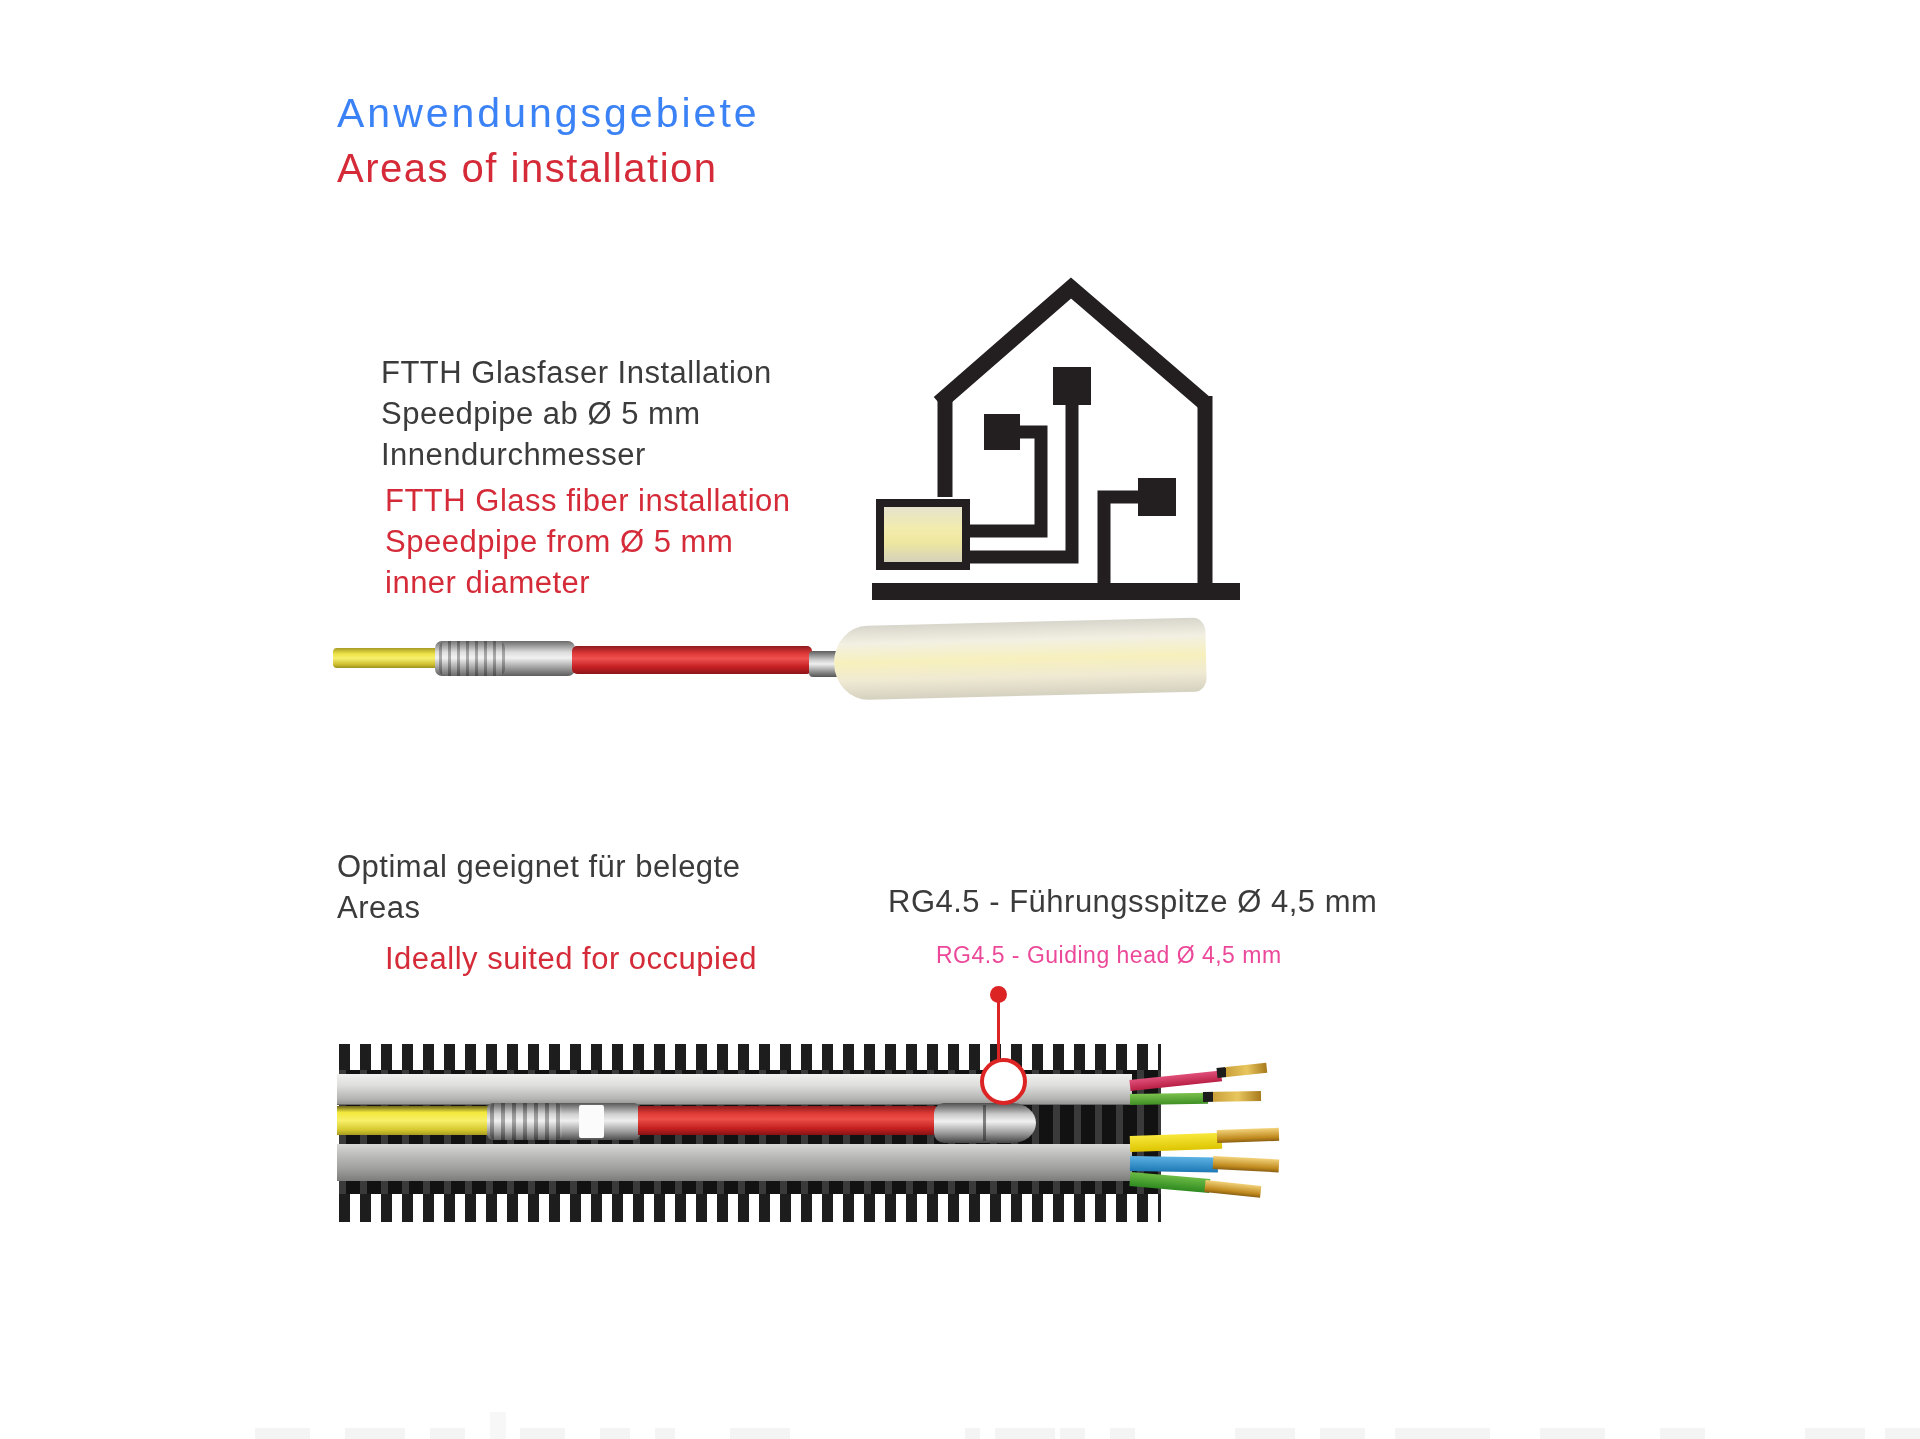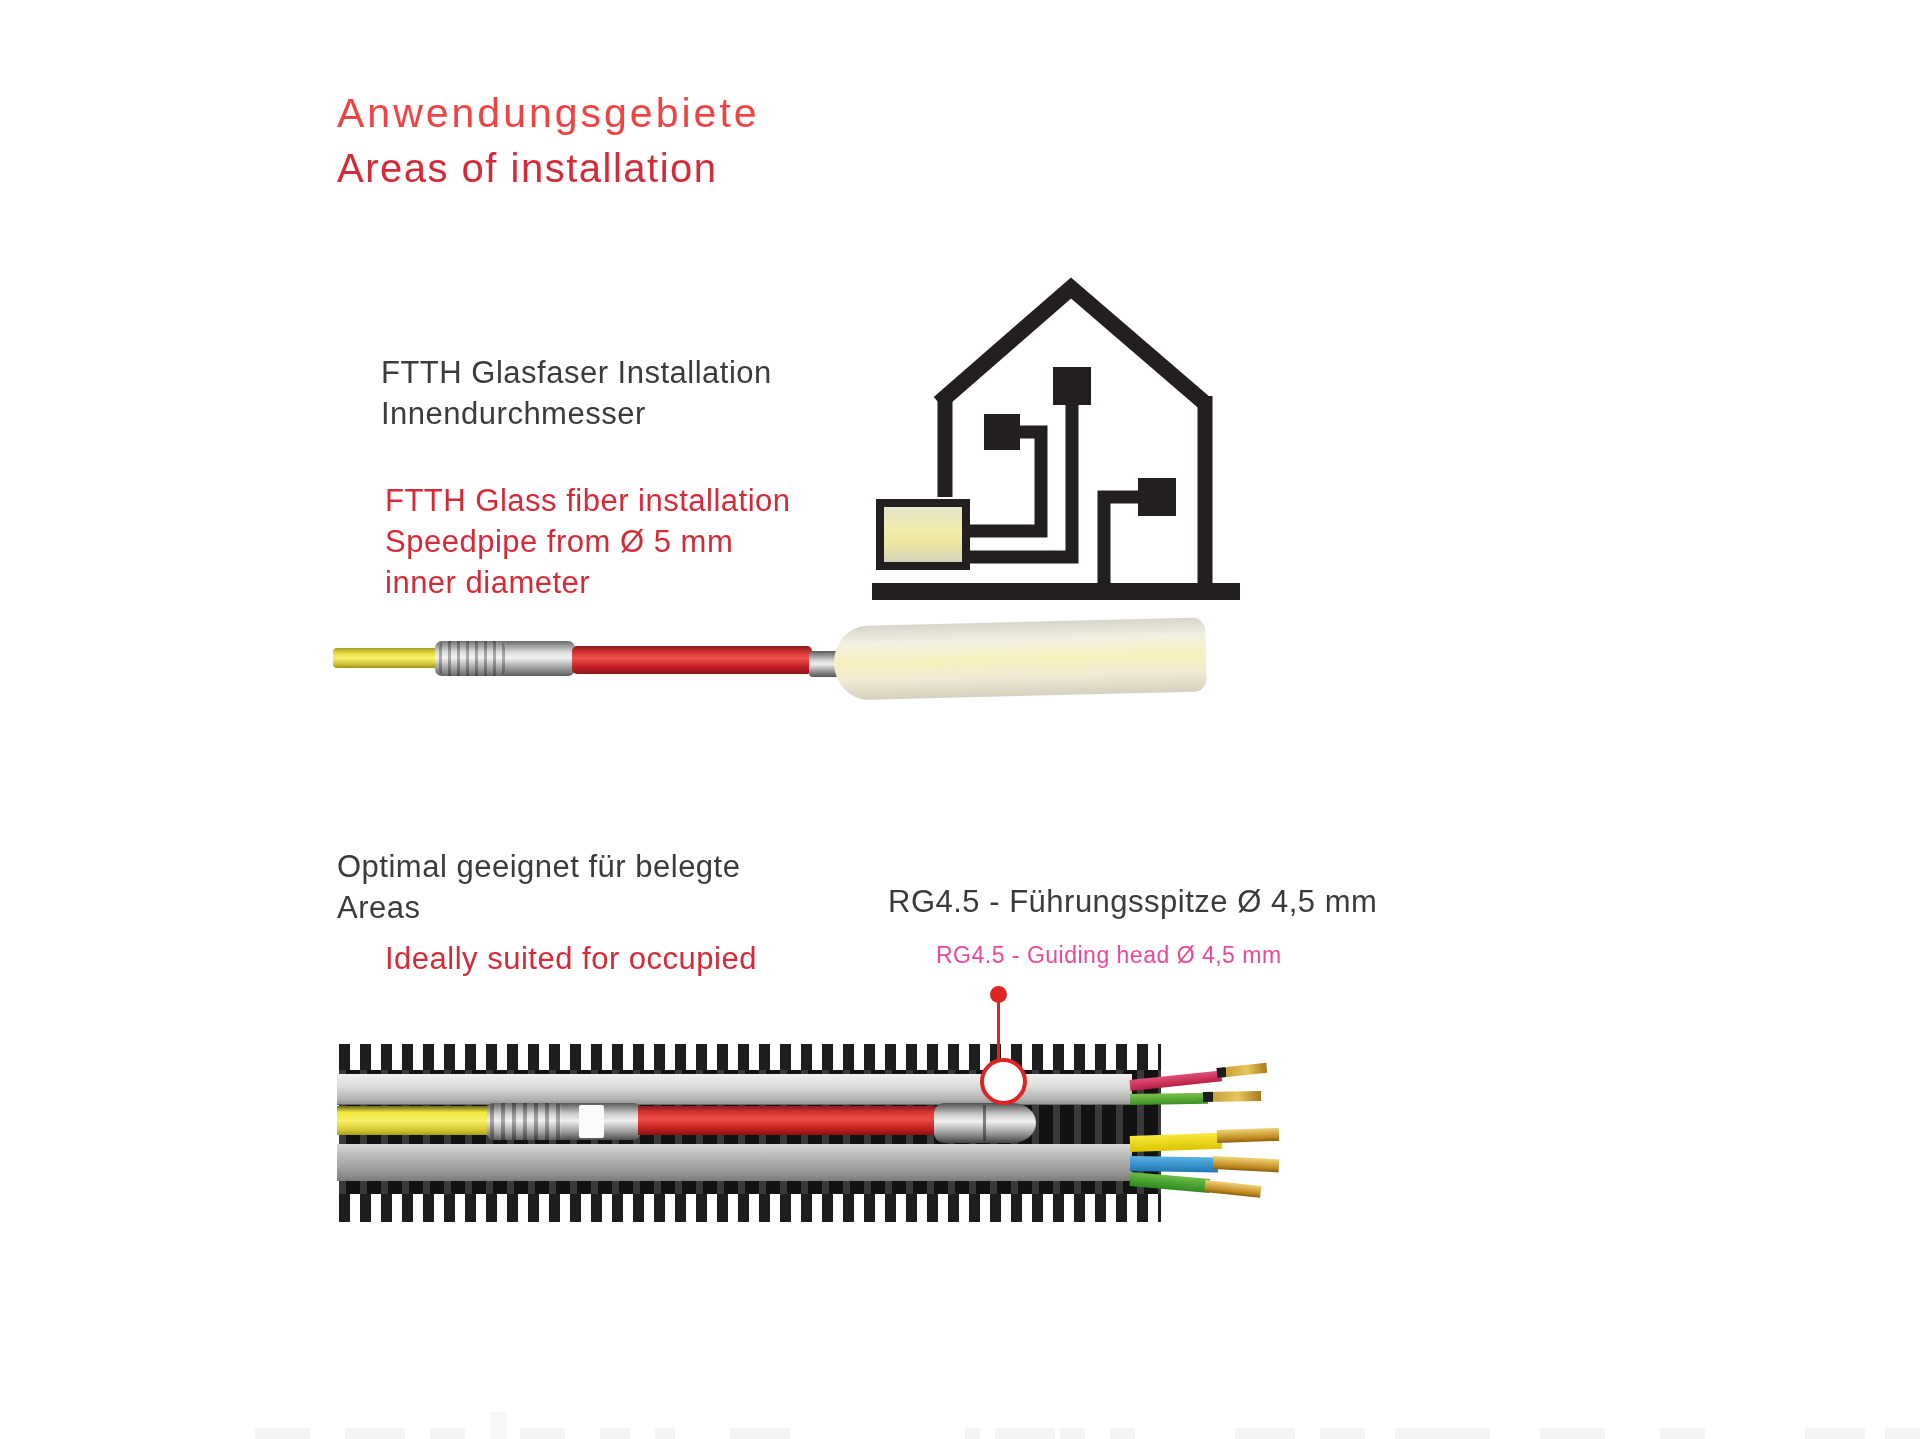--- a/index.html
+++ b/index.html
@@ -2,21 +2,21 @@
 <html><head>
 <meta charset="utf-8">
 <style>
   html,body{margin:0;padding:0;background:#fff;}
   .page{
     position:relative;width:1920px;height:1439px;background:#ffffff;overflow:hidden;
     font-family:"Liberation Sans","DejaVu Sans",sans-serif;color:#3b3b3b;
   }
   .abs{position:absolute;}
   
-  .title{left:337px;top:90px;font-size:41px;letter-spacing:3px;color:#ef4444;}
+  .title{left:337px;top:90px;font-size:41px;letter-spacing:3px;color:#3b82f6;}
   .subtitle{left:337px;top:146px;font-size:40px;letter-spacing:1.5px;color:#d52b39;}
   .tblock{font-size:31px;line-height:41px;letter-spacing:.5px;}
   .tblock div{white-space:nowrap;}
   .dark{color:#3b3b3b;}
   .red{color:#d52b39;margin-left:48px;}
   .ftth-de{left:337px;top:352px;margin-left:44px;}
   .ftth-en{left:337px;top:480px;}
   .occ-de{left:337px;top:846px;}
   .occ-en{left:337px;top:938px;}
   .callout-de{left:888px;top:884px;font-size:31px;letter-spacing:.5px;white-space:nowrap;}
@@ -116,20 +116,21 @@
     </g>
     <rect x="872" y="583" width="368" height="17" fill="#231f20"></rect>
     <rect x="1053" y="367" width="38" height="38" fill="#231f20"></rect>
     <rect x="984" y="414" width="36" height="36" fill="#231f20"></rect>
     <rect x="1138" y="478" width="38" height="38" fill="#231f20"></rect>
     <rect x="880" y="503" width="86" height="63" fill="url(#boxgrad)" stroke="#231f20" stroke-width="8"></rect>
   </svg>
 
   <div class="abs tblock dark ftth-de">
     <div>FTTH Glasfaser Installation</div>
+    <div>Speedpipe ab Ø 5 mm</div>
     <div>Innendurchmesser</div>
   </div>
   <div class="abs tblock red ftth-en">
     <div>FTTH Glass fiber installation</div>
     <div>Speedpipe from Ø 5 mm</div>
     <div>inner diameter</div>
   </div>
 
   <div class="abs photo1">
     <div class="part p1-rod"></div>

